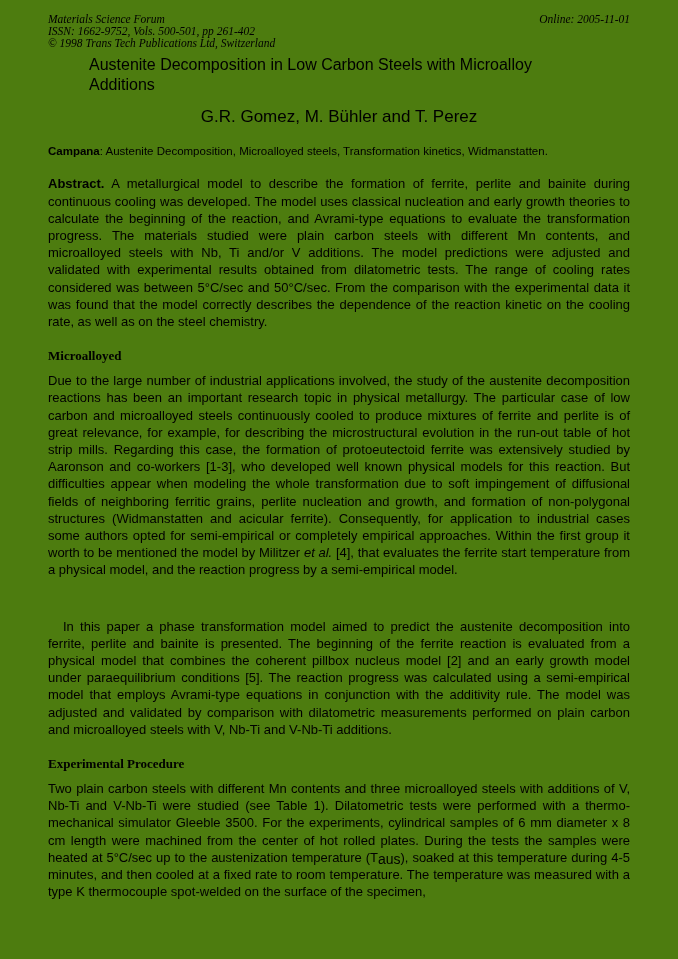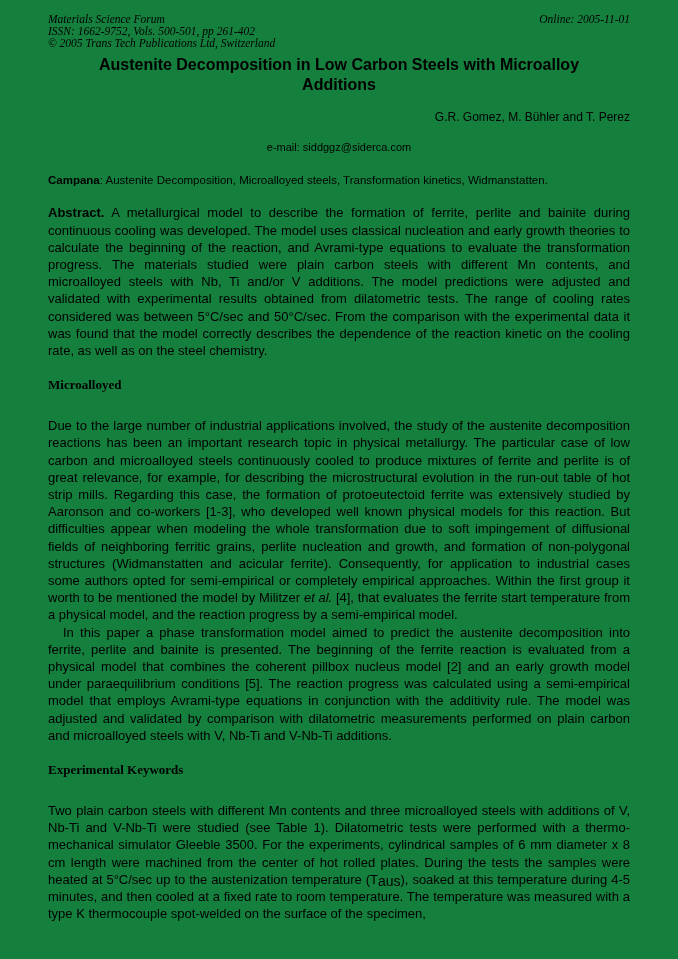--- a/index.html
+++ b/index.html
@@ -4,21 +4,21 @@
 <style>
   html, body {
     margin: 0;
     padding: 0;
     background: #ffffff;
   }
   .page {
     position: relative;
     width: 678px;
     height: 959px;
-    background: #15803d;
+    background: #4d7c0f;
     color: #000000;
     box-sizing: border-box;
     padding: 14px 48px 0 48px;
     overflow: hidden;
   }
   
   .jheader {
     display: flex;
     justify-content: space-between;
     align-items: flex-start;
@@ -27,31 +27,31 @@
     font-size: 11.5px;
     line-height: 11.8px;
   }
   .jheader-left div { white-space: nowrap; }
   .jheader-right { white-space: nowrap; }
 
   
   .title {
     margin: 6px auto 1px auto;
     max-width: 500px;
-    text-align: center;
+    text-align: left;
     font-family: "Liberation Sans", sans-serif;
-    font-weight: bold;
+    font-weight: normal;
     font-size: 16px;
     line-height: 20px;
   }
   .authors {
     margin-top: 14px;
-    text-align: right;
+    text-align: center;
     font-family: "Liberation Sans", sans-serif;
-    font-size: 12px;
+    font-size: 17px;
     line-height: 16px;
   }
   .affiliation {
     margin-top: 16px;
     text-align: center;
     font-family: "Liberation Sans", sans-serif;
     font-size: 11px;
     line-height: 13px;
   }
   .keywords {
@@ -72,59 +72,58 @@
   }
   .abstract { margin-top: 17px; }
   .section-heading {
     margin: 9px 0 0 0;
     padding-top: 8px;
     font-family: "Liberation Serif", serif;
     font-weight: bold;
     font-size: 13px;
     line-height: 17px;
   }
-  .after-heading { margin-top: 24px; }
-  .indent { text-indent: 15px; }
+  .after-heading { margin-top: 8px; }
+  .indent { text-indent: 15px; margin-top: 39px; }
   .body b { font-weight: bold; }
   .body i { font-style: italic; }
   .body sub {
     font-size: 14px;
     line-height: 0;
     vertical-align: -2px;
   }
 </style>
 </head>
 <body>
 
 <div class="page">
 
   <div class="jheader">
     <div class="jheader-left">
       <div>Materials Science Forum</div>
       <div>ISSN: 1662-9752, Vols. 500-501, pp 261-402</div>
-      <div>© 2005 Trans Tech Publications Ltd, Switzerland</div>
+      <div>© 1998 Trans Tech Publications Ltd, Switzerland</div>
     </div>
     <div class="jheader-right">Online: 2005-11-01</div>
   </div>
 
   <div class="title">Austenite Decomposition in Low Carbon Steels with Microalloy Additions</div>
 
   <div class="authors">G.R. Gomez, M. Bühler and T. Perez</div>
 
   <div class="affiliation">
-    <div>e-mail: siddggz@siderca.com</div>
   </div>
 
   <p class="keywords"><b>Campana</b><span>: Austenite Decomposition, Microalloyed steels, Transformation kinetics, Widmanstatten.</span></p>
 
   <p class="body abstract"><b>Abstract.</b><span> A metallurgical model to describe the formation of ferrite, perlite and bainite during continuous cooling was developed. The model uses classical nucleation and early growth theories to calculate the beginning of the reaction, and Avrami-type equations to evaluate the transformation progress. The materials studied were plain carbon steels with different Mn contents, and microalloyed steels with Nb, Ti and/or V additions. The model predictions were adjusted and validated with experimental results obtained from dilatometric tests. The range of cooling rates considered was between 5°C/sec and 50°C/sec. From the comparison with the experimental data it was found that the model correctly describes the dependence of the reaction kinetic on the cooling rate, as well as on the steel chemistry.</span></p>
 
   <h2 class="section-heading">Microalloyed</h2>
 
   <p class="body after-heading"><span>Due to the large number of industrial applications involved, the study of the austenite decomposition reactions has been an important research topic in physical metallurgy. The particular case of low carbon and microalloyed steels continuously cooled to produce mixtures of ferrite and perlite is of great relevance, for example, for describing the microstructural evolution in the run-out table of hot strip mills. Regarding this case, the formation of protoeutectoid ferrite was extensively studied by Aaronson and co-workers [1-3], who developed well known physical models for this reaction. But difficulties appear when modeling the whole transformation due to soft impingement of diffusional fields of neighboring ferritic grains, perlite nucleation and growth, and formation of non-polygonal structures (Widmanstatten and acicular ferrite). Consequently, for application to industrial cases some authors opted for semi-empirical or completely empirical approaches. Within the first group it worth to be mentioned the model by Militzer </span><i>et al.</i><span> [4], that evaluates the ferrite start temperature from a physical model, and the reaction progress by a semi-empirical model.</span></p>
 
   <p class="body indent">In this paper a phase transformation model aimed to predict the austenite decomposition into ferrite, perlite and bainite is presented. The beginning of the ferrite reaction is evaluated from a physical model that combines the coherent pillbox nucleus model [2] and an early growth model under paraequilibrium conditions [5]. The reaction progress was calculated using a semi-empirical model that employs Avrami-type equations in conjunction with the additivity rule. The model was adjusted and validated by comparison with dilatometric measurements performed on plain carbon and microalloyed steels with V, Nb-Ti and V-Nb-Ti additions.</p>
 
-  <h2 class="section-heading">Experimental Keywords</h2>
+  <h2 class="section-heading">Experimental Procedure</h2>
 
   <p class="body after-heading"><span>Two plain carbon steels with different Mn contents and three microalloyed steels with additions of V, Nb-Ti and V-Nb-Ti were studied (see Table 1). Dilatometric tests were performed with a thermo-mechanical simulator Gleeble 3500. For the experiments, cylindrical samples of 6 mm diameter x 8 cm length were machined from the center of hot rolled plates. During the tests the samples were heated at 5°C/sec up to the austenization temperature (T</span><sub>aus</sub><span>), soaked at this temperature during 4-5 minutes, and then cooled at a fixed rate to room temperature. The temperature was measured with a type K thermocouple spot-welded on the surface of the specimen,</span></p>
 
 </div>
 
 </body></html>

